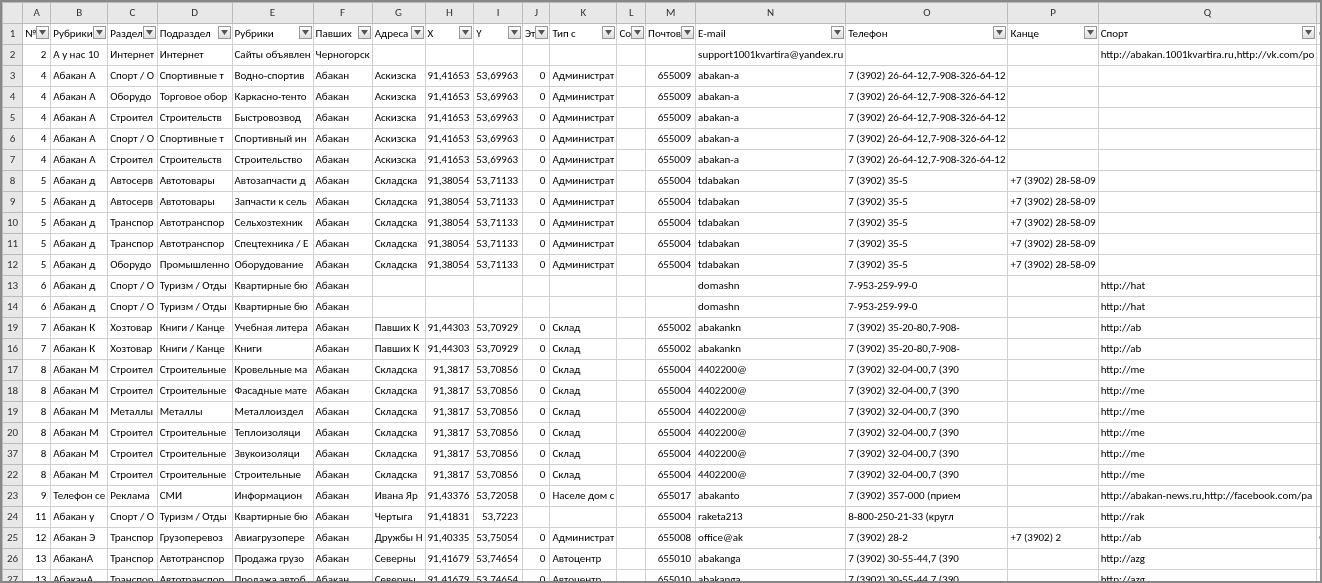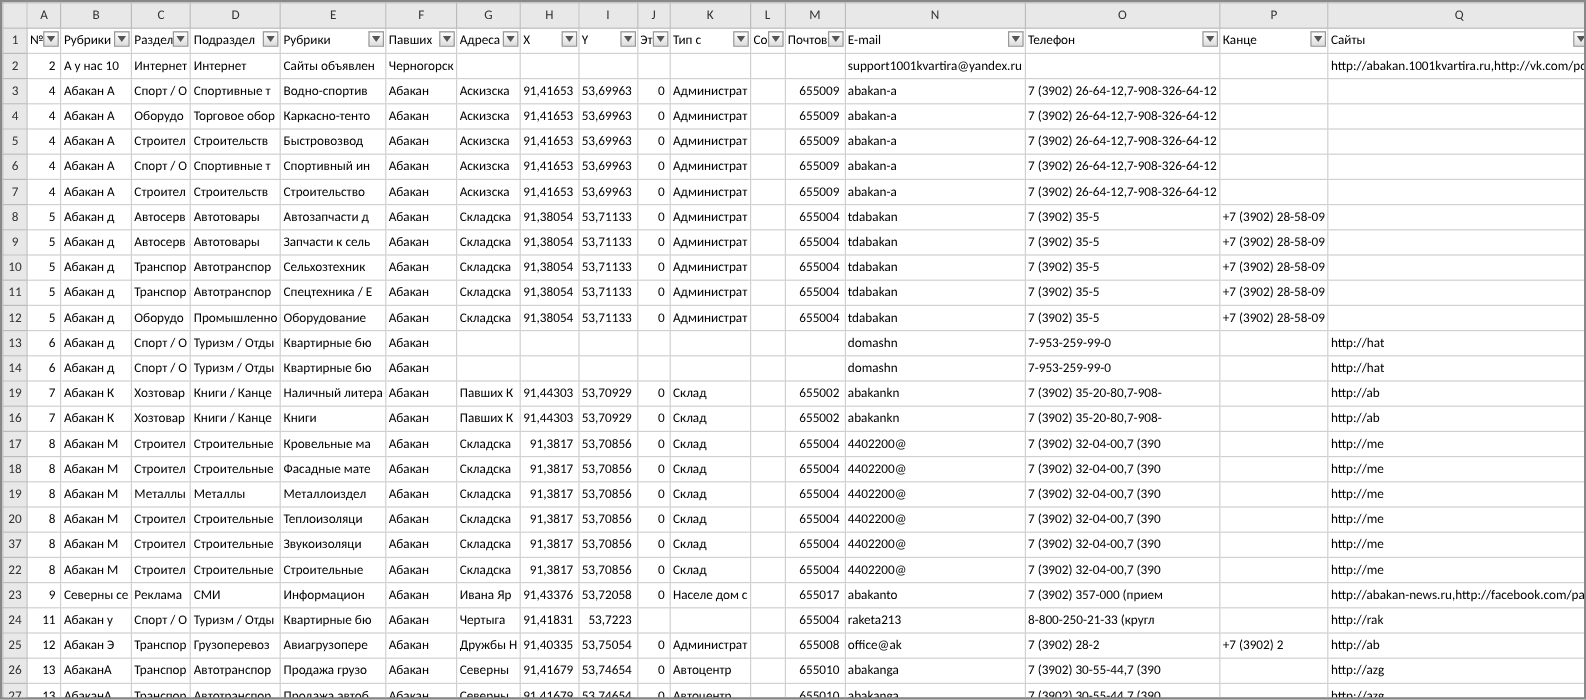--- a/index.html
+++ b/index.html
@@ -116,21 +116,21 @@
       <div class="cell filter-hdr cO"><span>Телефон</span><span class="filter-btn">
           <svg viewBox="0 0 7 5">
             <path d="M0 0 L7 0 L3.5 5 Z" fill="#555"></path>
           </svg>
         </span></div>
       <div class="cell filter-hdr cP"><span>Канце</span><span class="filter-btn">
           <svg viewBox="0 0 7 5">
             <path d="M0 0 L7 0 L3.5 5 Z" fill="#555"></path>
           </svg>
         </span></div>
-      <div class="cell filter-hdr cQ"><span>Сайты</span><span class="filter-btn">
+      <div class="cell filter-hdr cQ"><span>Спорт</span><span class="filter-btn">
           <svg viewBox="0 0 7 5">
             <path d="M0 0 L7 0 L3.5 5 Z" fill="#555"></path>
           </svg>
         </span></div>
       <div class="cell filter-hdr cR"><span>Способ</span></div>
     </div>
 
 <div class="row">
       <div class="cell row-hdr">2</div>
       <div class="cell cA num">2</div>
@@ -403,21 +403,21 @@
       <div class="cell cP"></div>
       <div class="cell cQ">http://hat</div>
       <div class="cell cR">Наличный расчет, Оплата через бан</div>
     </div>
     <div class="row">
       <div class="cell row-hdr">19</div>
       <div class="cell cA num">7</div>
       <div class="cell cB">Абакан К</div>
       <div class="cell cC">Хозтовар</div>
       <div class="cell cD">Книги / Канце</div>
-      <div class="cell cE">Наличный литера</div>
+      <div class="cell cE">Учебная литера</div>
       <div class="cell cF">Абакан</div>
       <div class="cell cG">Павших К</div>
       <div class="cell cH num">91,44303</div>
       <div class="cell cI num">53,70929</div>
       <div class="cell cJ num">0</div>
       <div class="cell cK">Склад</div>
       <div class="cell cL"></div>
       <div class="cell cM num">655002</div>
       <div class="cell cN">abakankn</div>
       <div class="cell cO">7 (3902) 35-20-80,7-908-</div>
@@ -568,21 +568,21 @@
       <div class="cell cM num">655004</div>
       <div class="cell cN">4402200@</div>
       <div class="cell cO">7 (3902) 32-04-00,7 (390</div>
       <div class="cell cP"></div>
       <div class="cell cQ">http://me</div>
       <div class="cell cR">Наличный расчет, Оплата через бан</div>
     </div>
     <div class="row">
       <div class="cell row-hdr">23</div>
       <div class="cell cA num">9</div>
-      <div class="cell cB">Северны се</div>
+      <div class="cell cB">Телефон се</div>
       <div class="cell cC">Реклама</div>
       <div class="cell cD">СМИ</div>
       <div class="cell cE">Информацион</div>
       <div class="cell cF">Абакан</div>
       <div class="cell cG">Ивана Яр</div>
       <div class="cell cH num">91,43376</div>
       <div class="cell cI num">53,72058</div>
       <div class="cell cJ num">0</div>
       <div class="cell cK">Населе дом с</div>
       <div class="cell cL"></div>

